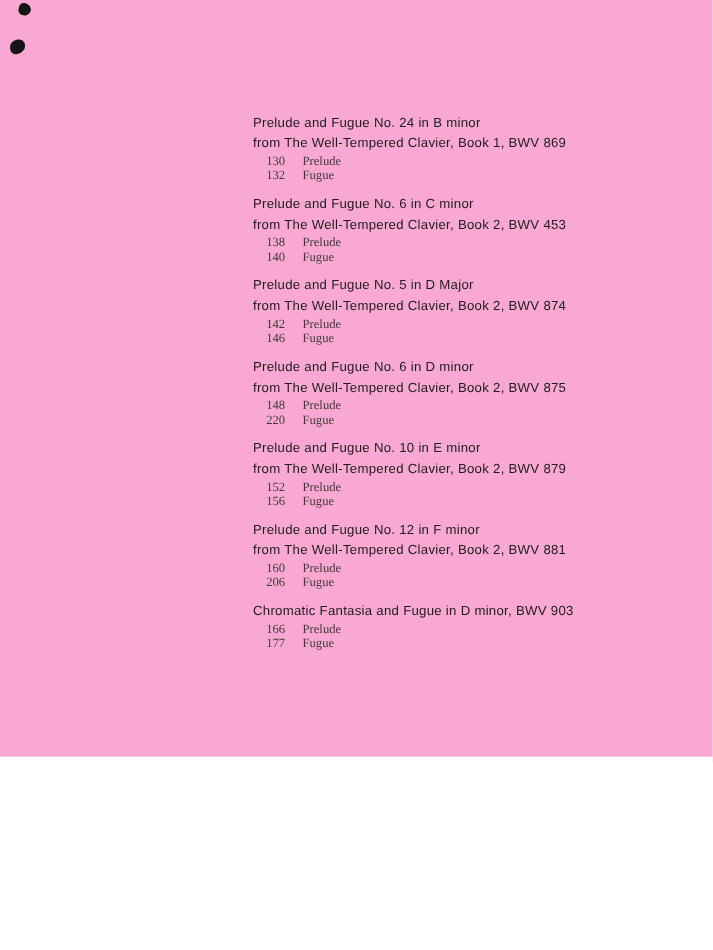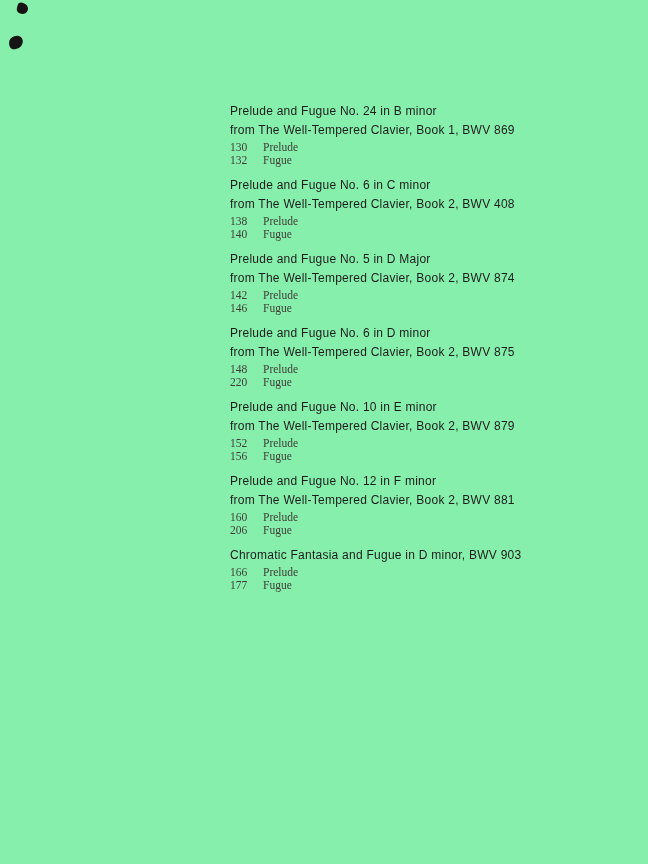--- a/index.html
+++ b/index.html
@@ -3,22 +3,22 @@
 <meta charset="utf-8">
 <style>
   html, body {
     margin: 0;
     padding: 0;
     background: #ffffff;
   }
   .page {
     position: relative;
     width: 648px;
-    height: 864px;
-    background: #86efac;
+    height: 688px;
+    background: #f9a8d4;
     overflow: hidden;
     font-family: "Liberation Sans", sans-serif;
   }
 
   
   .scan-mark {
     position: absolute;
     background: #151515;
   }
   .scan-mark.mark-1 {
@@ -59,20 +59,21 @@
     font-family: "Liberation Serif", serif;
     font-size: 11.5px;
     line-height: 13px;
     color: #403c37;
     white-space: nowrap;
   }
   .entry-page {
     display: inline-block;
     width: 33px;
     flex: 0 0 33px;
+    margin-left: 12px;
   }
 </style>
 </head>
 <body>
 
 <div class="page">
 
   <span class="scan-mark mark-1"></span>
   <span class="scan-mark mark-2"></span>
 
@@ -88,21 +89,21 @@
         </div>
         <div class="toc-entry">
           <span class="entry-page">132</span>
           <span class="entry-label">Fugue</span>
         </div>
       </div>
     </section>
 
     <section class="toc-section">
       <div class="toc-title">Prelude and Fugue No. 6 in C minor</div>
-      <div class="toc-subtitle">from The Well-Tempered Clavier, Book 2, BWV 408</div>
+      <div class="toc-subtitle">from The Well-Tempered Clavier, Book 2, BWV 453</div>
       <div class="toc-entries">
         <div class="toc-entry">
           <span class="entry-page">138</span>
           <span class="entry-label">Prelude</span>
         </div>
         <div class="toc-entry">
           <span class="entry-page">140</span>
           <span class="entry-label">Fugue</span>
         </div>
       </div>

